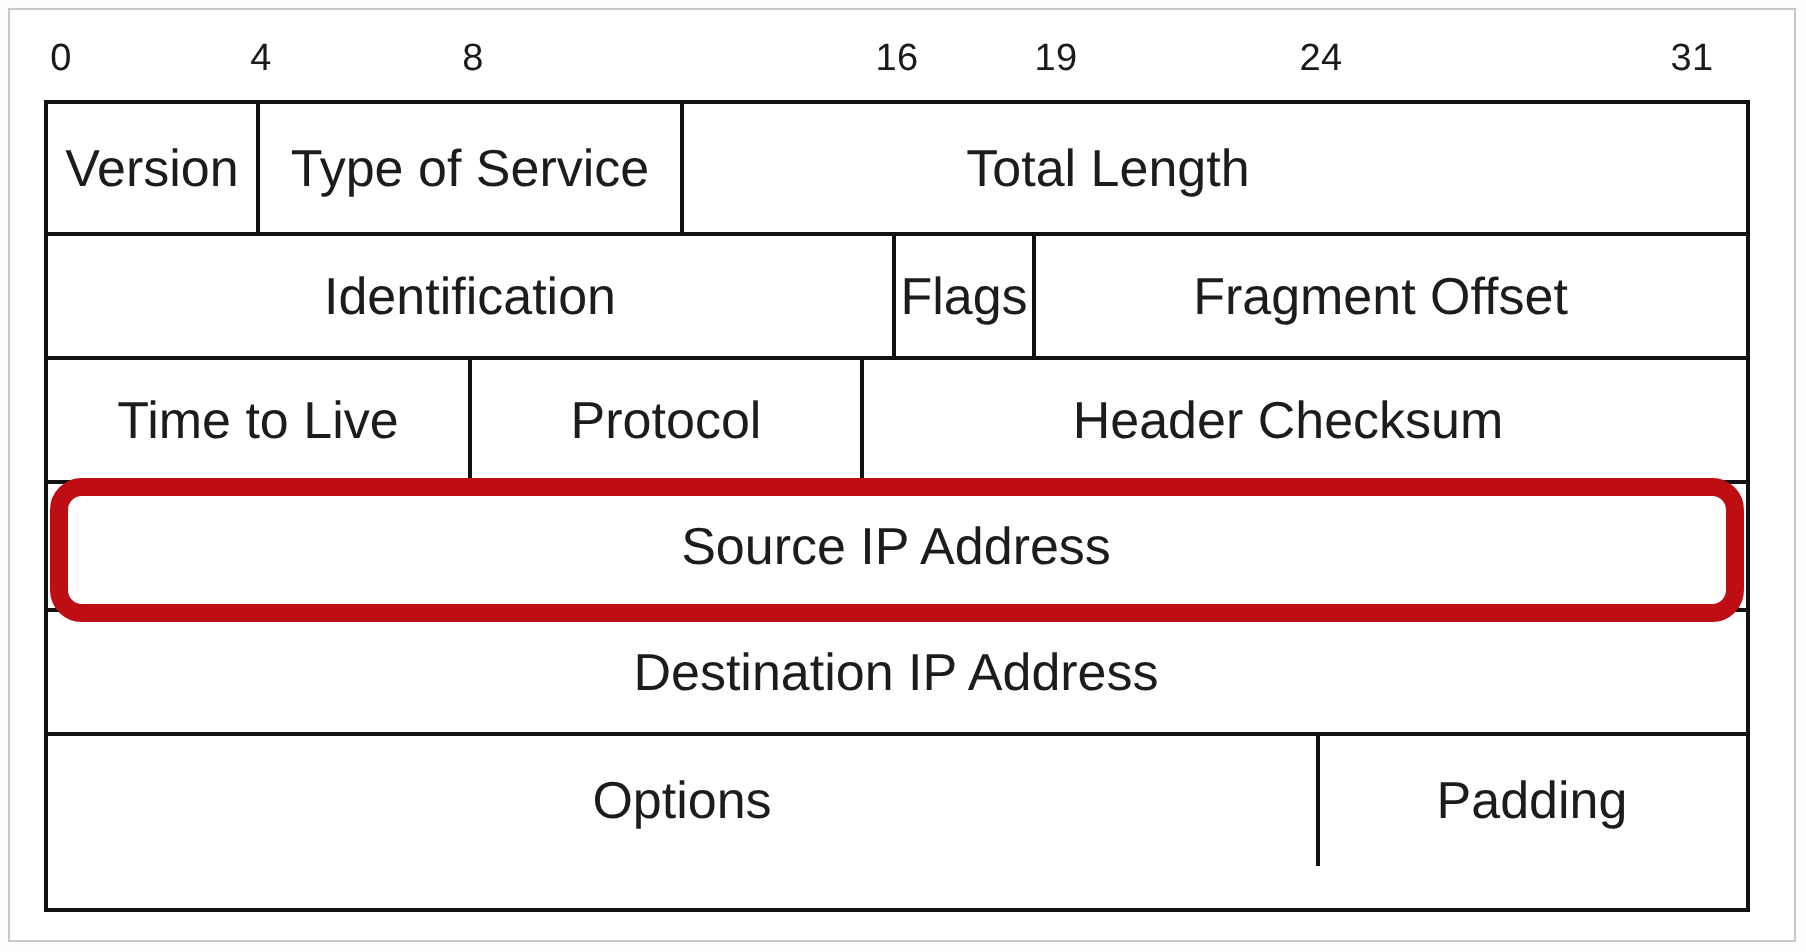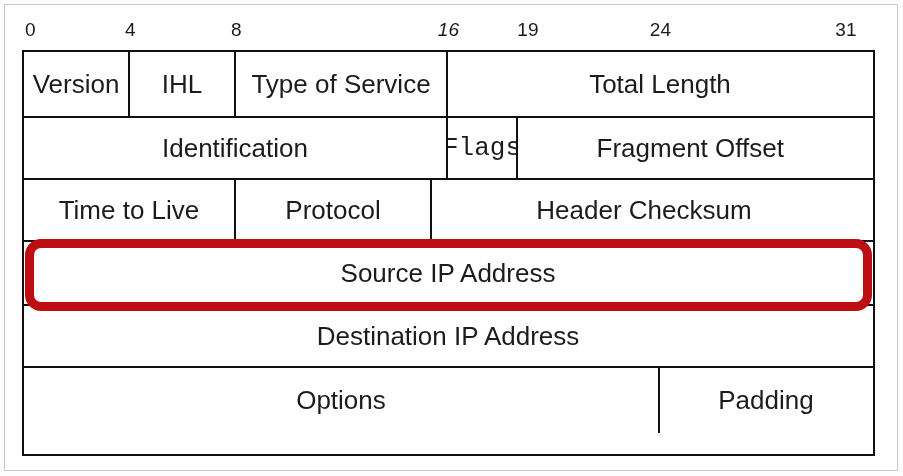--- a/index.html
+++ b/index.html
@@ -114,46 +114,43 @@
 <div id="page">
 
   <div id="scan-frame"></div>
 
   <div id="diagram">
 
     <div id="bit-ruler">
         <div class="bit-label" style="left: 8.5px;">0</div>
         <div class="bit-label" style="left: 108.5px;">4</div>
         <div class="bit-label" style="left: 214.5px;">8</div>
-        <div class="bit-label" style="left: 426.5px; font-style: italic;">16</div>
+        <div class="bit-label" style="left: 426.5px;">16</div>
         <div class="bit-label" style="left: 506px;">19</div>
         <div class="bit-label" style="left: 638.5px;">24</div>
         <div class="bit-label" style="left: 824px;">31</div>
       </div>
 
     <div id="header-table">
         <div class="hdr-row" style="height: 66px;">
           <div class="cell" style="width: 106px;">
             <span>Version</span>
-          </div>
-          <div class="cell" style="width: 106px;">
-            <span>IHL</span>
           </div>
           <div class="cell" style="width: 212px;">
             <span>Type of Service</span>
           </div>
           <div class="cell last" style="width: 424px;">
             <span>Total Length</span>
           </div>
         </div>
         <div class="hdr-row" style="height: 62px;">
           <div class="cell" style="width: 424px;">
             <span>Identification</span>
           </div>
-          <div class="cell" style="width: 70px; font-family: Liberation Mono, monospace;">
+          <div class="cell" style="width: 70px;">
             <span>Flags</span>
           </div>
           <div class="cell last" style="width: 344.5px;">
             <span>Fragment Offset</span>
           </div>
         </div>
         <div class="hdr-row" style="height: 62px;">
           <div class="cell" style="width: 212px;">
             <span>Time to Live</span>
           </div>

